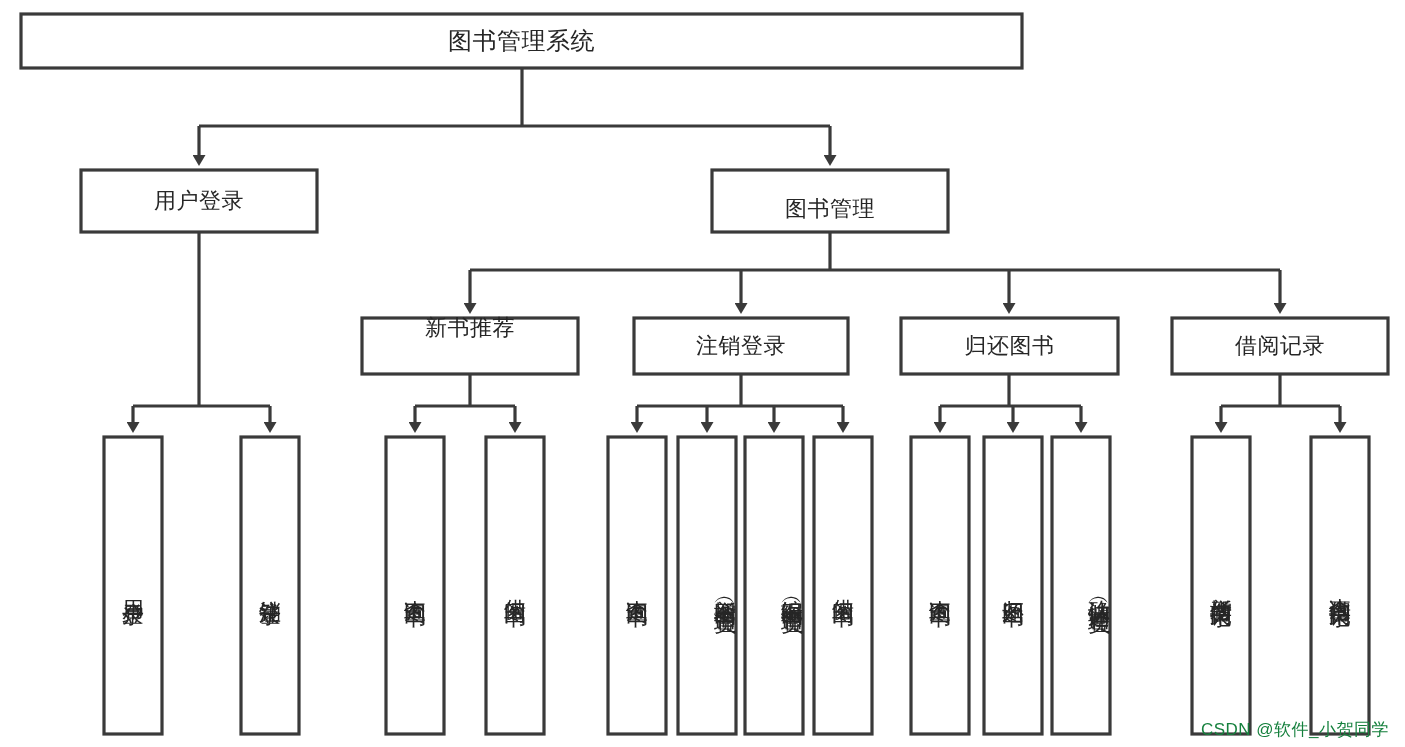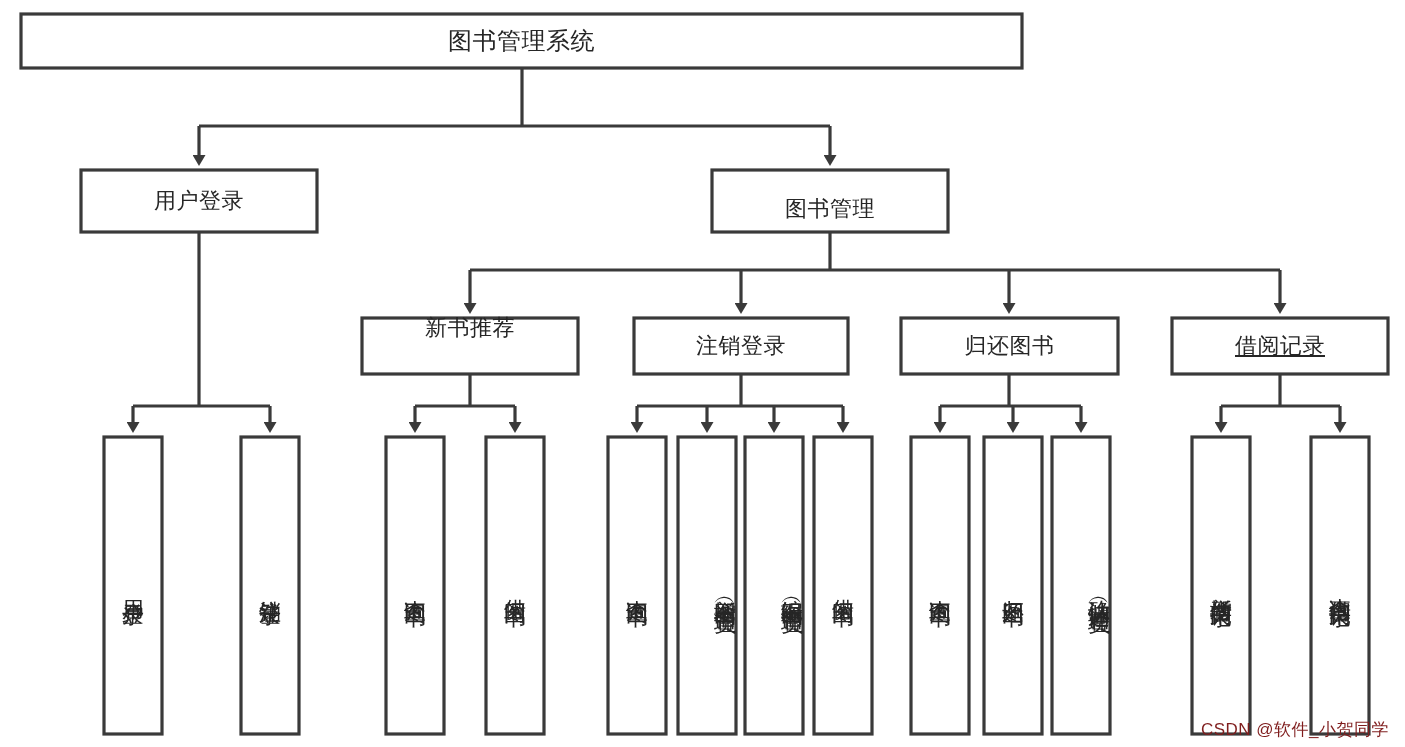--- a/index.html
+++ b/index.html
@@ -65,21 +65,21 @@
     letter-spacing: 2px;
     line-height: 1;
     white-space: nowrap;
     user-select: none;
   }
   .watermark {
     position: absolute;
     right: 16px;
     bottom: 6px;
     font-size: 17px;
-    color: #7f1d1d;
+    color: #15803d;
     letter-spacing: 0.5px;
     white-space: nowrap;
     user-select: none;
   }
 </style>
 </head>
 <body>
 
 <div id="diagram-root">
 
@@ -160,21 +160,21 @@
   </svg>
 
   <div class="node-label-h" style="left:21px; top:14px; width:1001px; height:54px; font-size:24px;">图书管理系统</div>
 
   <div class="node-label-h" style="left:81px; top:170px; width:236px; height:62px;">用户登录</div>
   <div class="node-label-h" style="left:712px; top:170px; width:236px; height:78px;">图书管理</div>
 
   <div class="node-label-h" style="left:362px; top:300px; width:216px; height:56px;">新书推荐</div>
   <div class="node-label-h" style="left:634px; top:318px; width:214px; height:56px;">注销登录</div>
   <div class="node-label-h" style="left:901px; top:318px; width:217px; height:56px;">归还图书</div>
-  <div class="node-label-h" style="left:1172px; top:318px; width:216px; height:56px;text-decoration:underline;">借阅记录</div>
+  <div class="node-label-h" style="left:1172px; top:318px; width:216px; height:56px;">借阅记录</div>
 
   <div class="node-label-v" style="left:104px; top:437px; width:58px; height:297px;">用户登录</div>
   <div class="node-label-v" style="left:241px; top:437px; width:58px; height:297px;">注销登录</div>
 
   <div class="node-label-v" style="left:386px; top:437px; width:58px; height:297px;">查询图书</div>
   <div class="node-label-v" style="left:486px; top:437px; width:58px; height:297px;">借阅图书</div>
 
   <div class="node-label-v" style="left:608px; top:437px; width:58px; height:297px;">查询图书</div>
   <div class="node-label-v" style="left:678px; top:437px; width:58px; height:297px; align-items:flex-start; padding-top:10px; box-sizing:border-box;">新增图书（管理员）</div>
   <div class="node-label-v" style="left:745px; top:437px; width:58px; height:297px; align-items:flex-start; padding-top:10px; box-sizing:border-box;">编辑图书（管理员）</div>

